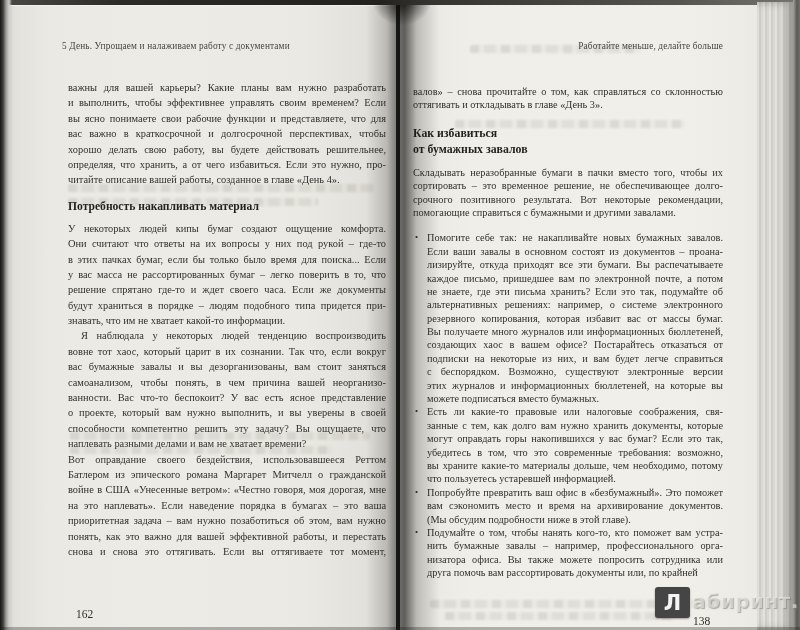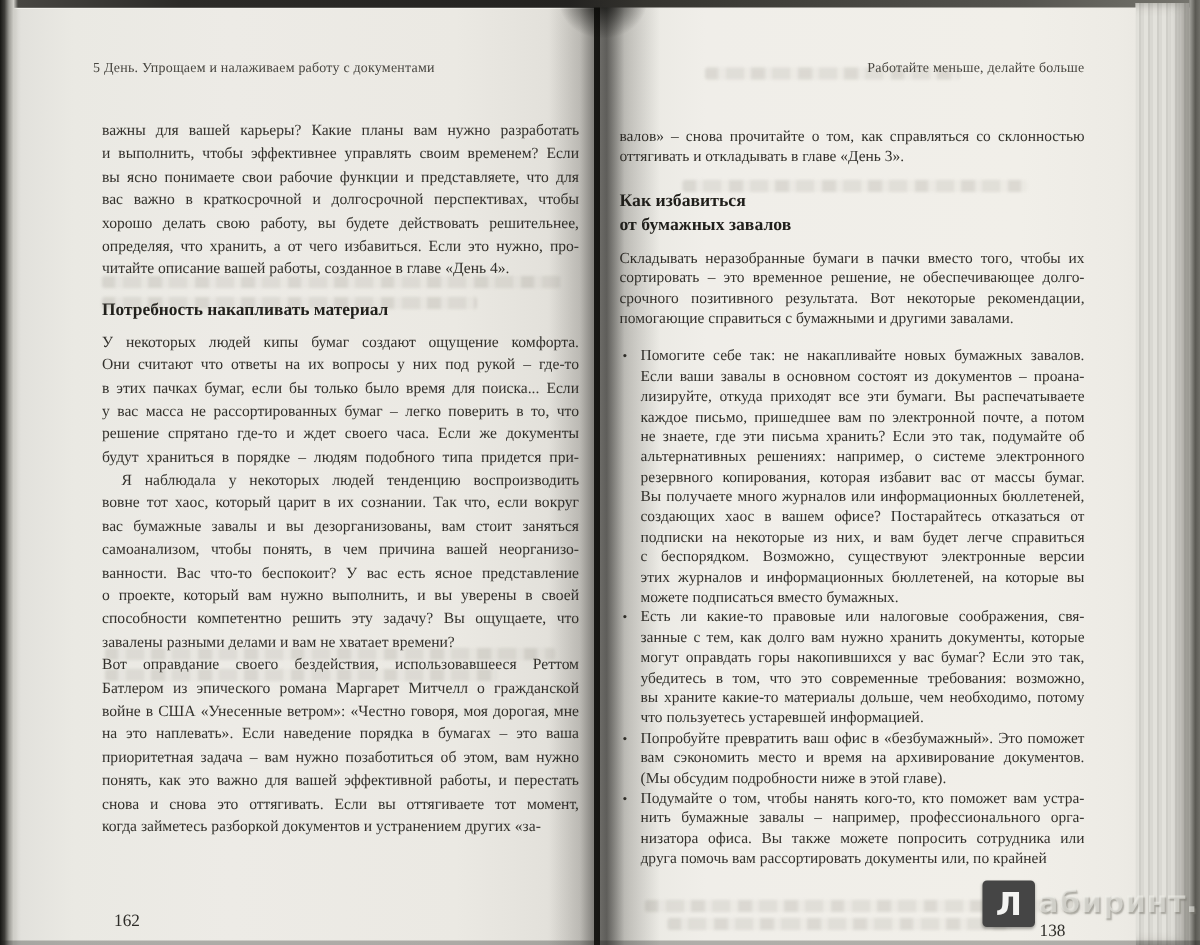--- a/index.html
+++ b/index.html
@@ -121,40 +121,40 @@
       <div class="blk h">
         <div class="line last">Потребность накапливать материал</div>
       </div>
       <div class="blk p">
         <div class="line">У некоторых людей кипы бумаг создают ощущение комфорта.</div>
         <div class="line">Они считают что ответы на их вопросы у них под рукой – где-то</div>
         <div class="line">в этих пачках бумаг, если бы только было время для поиска... Если</div>
         <div class="line">у вас масса не рассортированных бумаг – легко поверить в то, что</div>
         <div class="line">решение спрятано где-то и ждет своего часа. Если же документы</div>
         <div class="line">будут храниться в порядке – людям подобного типа придется при-</div>
+        <div class="line last">знавать, что им не хватает какой-то информации.</div>
       </div>
       <div class="blk p">
         <div class="line ind">Я наблюдала у некоторых людей тенденцию воспроизводить</div>
         <div class="line">вовне тот хаос, который царит в их сознании. Так что, если вокруг</div>
         <div class="line">вас бумажные завалы и вы дезорганизованы, вам стоит заняться</div>
         <div class="line">самоанализом, чтобы понять, в чем причина вашей неорганизо-</div>
         <div class="line">ванности. Вас что-то беспокоит? У вас есть ясное представление</div>
         <div class="line">о проекте, который вам нужно выполнить, и вы уверены в своей</div>
         <div class="line">способности компетентно решить эту задачу? Вы ощущаете, что</div>
-        <div class="line last">завалены разными делами и вам не хватает времени?</div>
+        <div class="line last">наплевать разными делами и вам не хватает времени?</div>
       </div>
       <div class="blk p">
         <div class="line">Вот оправдание своего бездействия, использовавшееся Реттом</div>
         <div class="line">Батлером из эпического романа Маргарет Митчелл о гражданской</div>
         <div class="line">войне в США «Унесенные ветром»: «Честно говоря, моя дорогая, мне</div>
         <div class="line">на это наплевать». Если наведение порядка в бумагах – это ваша</div>
         <div class="line">приоритетная задача – вам нужно позаботиться об этом, вам нужно</div>
         <div class="line">понять, как это важно для вашей эффективной работы, и перестать</div>
         <div class="line">снова и снова это оттягивать. Если вы оттягиваете тот момент,</div>
-        <div class="line last">когда займетесь разборкой документов и устранением других «за-</div>
       </div>
     </div>
   <div class="page-num pn-left">162</div>
 </div>
 
 <div class="page page-right">
   <div class="running-head rh-right">Работайте меньше, делайте больше</div>
   <div class="text-col" id="right-col">
       <div class="blk p">
         <div class="line">валов» – снова прочитайте о том, как справляться со склонностью</div>

